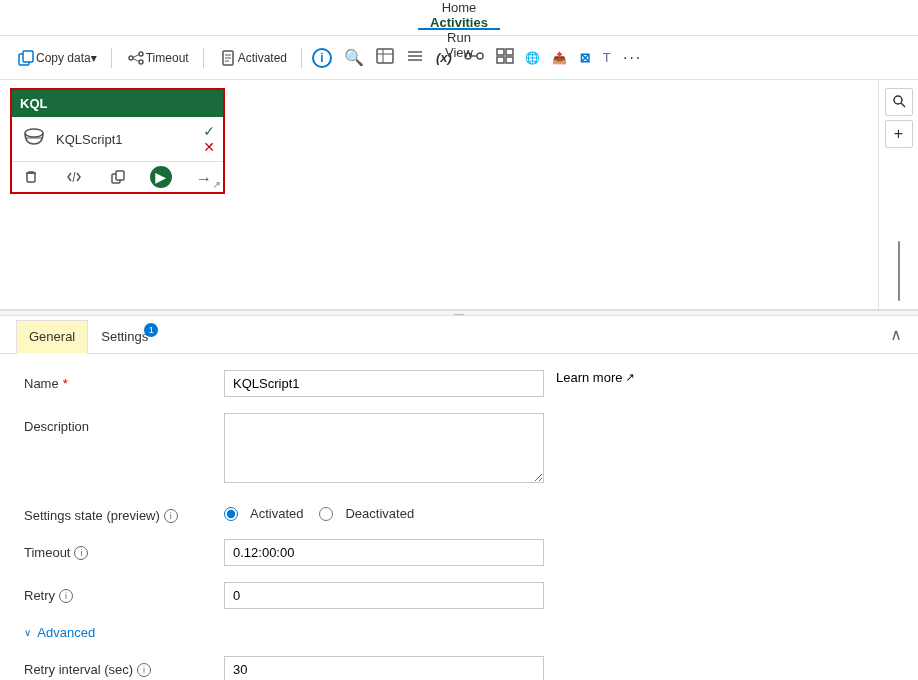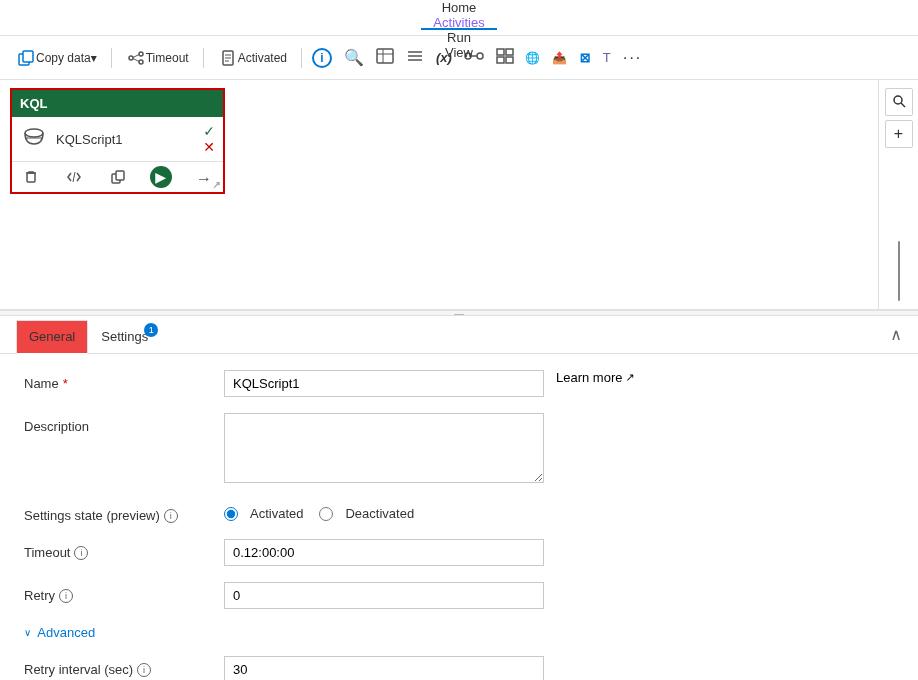--- a/index.html
+++ b/index.html
@@ -1,21 +1,21 @@
 <!DOCTYPE html>
 <html><head>
   <meta charset="utf-8">
   <style>
     * { box-sizing: border-box; margin: 0; padding: 0; }
     body { font-family: 'Segoe UI', sans-serif; font-size: 13px; background: #fff; color: #333; width: 918px; height: 680px; overflow: hidden; }
 
     
     .top-nav { display: flex; align-items: center; border-bottom: 1px solid #e0e0e0; padding: 0 8px; height: 36px; background: #fff; flex-direction: column; }
     .nav-item { padding: 0 12px; height: 100%; display: flex; align-items: center; cursor: pointer; font-size: 13px; color: #333; position: relative; }
-    .nav-item.active { color: #8b5cf6; }
+    .nav-item.active { color: #14532d; font-weight: bold; }
     .nav-item.active::after { content: ''; position: absolute; bottom: 0; left: 0; right: 0; height: 2px; background: #0078d4; }
 
     
     .toolbar { display: flex; align-items: center; padding: 4px 8px; border-bottom: 1px solid #e0e0e0; gap: 4px; height: 44px; background: #fff; }
     .toolbar-btn { display: flex; align-items: center; gap: 0; padding: 4px 8px; cursor: pointer; border-radius: 3px; font-size: 12px; color: #333; border: none; background: none; }
     .toolbar-icon { width: 20px; height: 20px; display: flex; align-items: center; justify-content: center; }
     .toolbar-sep { width: 1px; height: 20px; background: #d0d0d0; margin: 0 2px; }
 
     
     .canvas-area { display: flex; height: 230px; border-bottom: 1px solid #e0e0e0; position: relative; }
@@ -38,21 +38,21 @@
     .canvas-right { width: 40px; display: flex; flex-direction: column; align-items: center; padding: 8px 4px; gap: 4px; border-left: 1px solid #e0e0e0; }
     .canvas-right-btn { width: 28px; height: 28px; display: flex; align-items: center; justify-content: center; cursor: pointer; border: 1px solid #d0d0d0; background: #fff; border-radius: 2px; }
 
     
     .resize-handle { height: 6px; background: #f5f5f5; border-top: 1px solid #e0e0e0; border-bottom: 1px solid #e0e0e0; cursor: row-resize; display: flex; align-items: center; justify-content: center; }
 
     
     .bottom-panel { flex: 1; overflow-y: auto; padding: 0; }
     .tabs-bar { display: flex; align-items: center; border-bottom: 1px solid #e0e0e0; padding: 0 16px; justify-content: space-between; }
     .tab-item { padding: 8px 12px; cursor: pointer; font-size: 13px; color: #333; border: 1px solid transparent; margin-top: 4px; position: relative; }
-    .tab-item.active { border: 1px solid #e0e0e0; border-bottom-color: #fff; background: #ef4444; margin-bottom: -1px; }
+    .tab-item.active { border: 1px solid #e0e0e0; border-bottom-color: #fff; background: #fef9c3; margin-bottom: -1px; }
     .tab-badge { position: absolute; top: 2px; right: 2px; background: #0078d4; color: #fff; border-radius: 50%; width: 14px; height: 14px; font-size: 9px; display: flex; align-items: center; justify-content: center; }
     .collapse-btn { cursor: pointer; font-size: 16px; color: #666; }
 
     
     .form-area { padding: 16px 24px; }
     .form-row { display: flex; align-items: flex-start; margin-bottom: 16px; }
     .form-label { width: 200px; min-width: 200px; padding-top: 6px; font-size: 13px; color: #333; display: flex; align-items: center; gap: 4px; }
     .form-label .required { color: #c00; }
     .form-control { flex: 1; max-width: 320px; }
     .form-input { width: 100%; border: 1px solid #c8c8c8; padding: 5px 8px; font-size: 13px; outline: none; border-radius: 0; }

